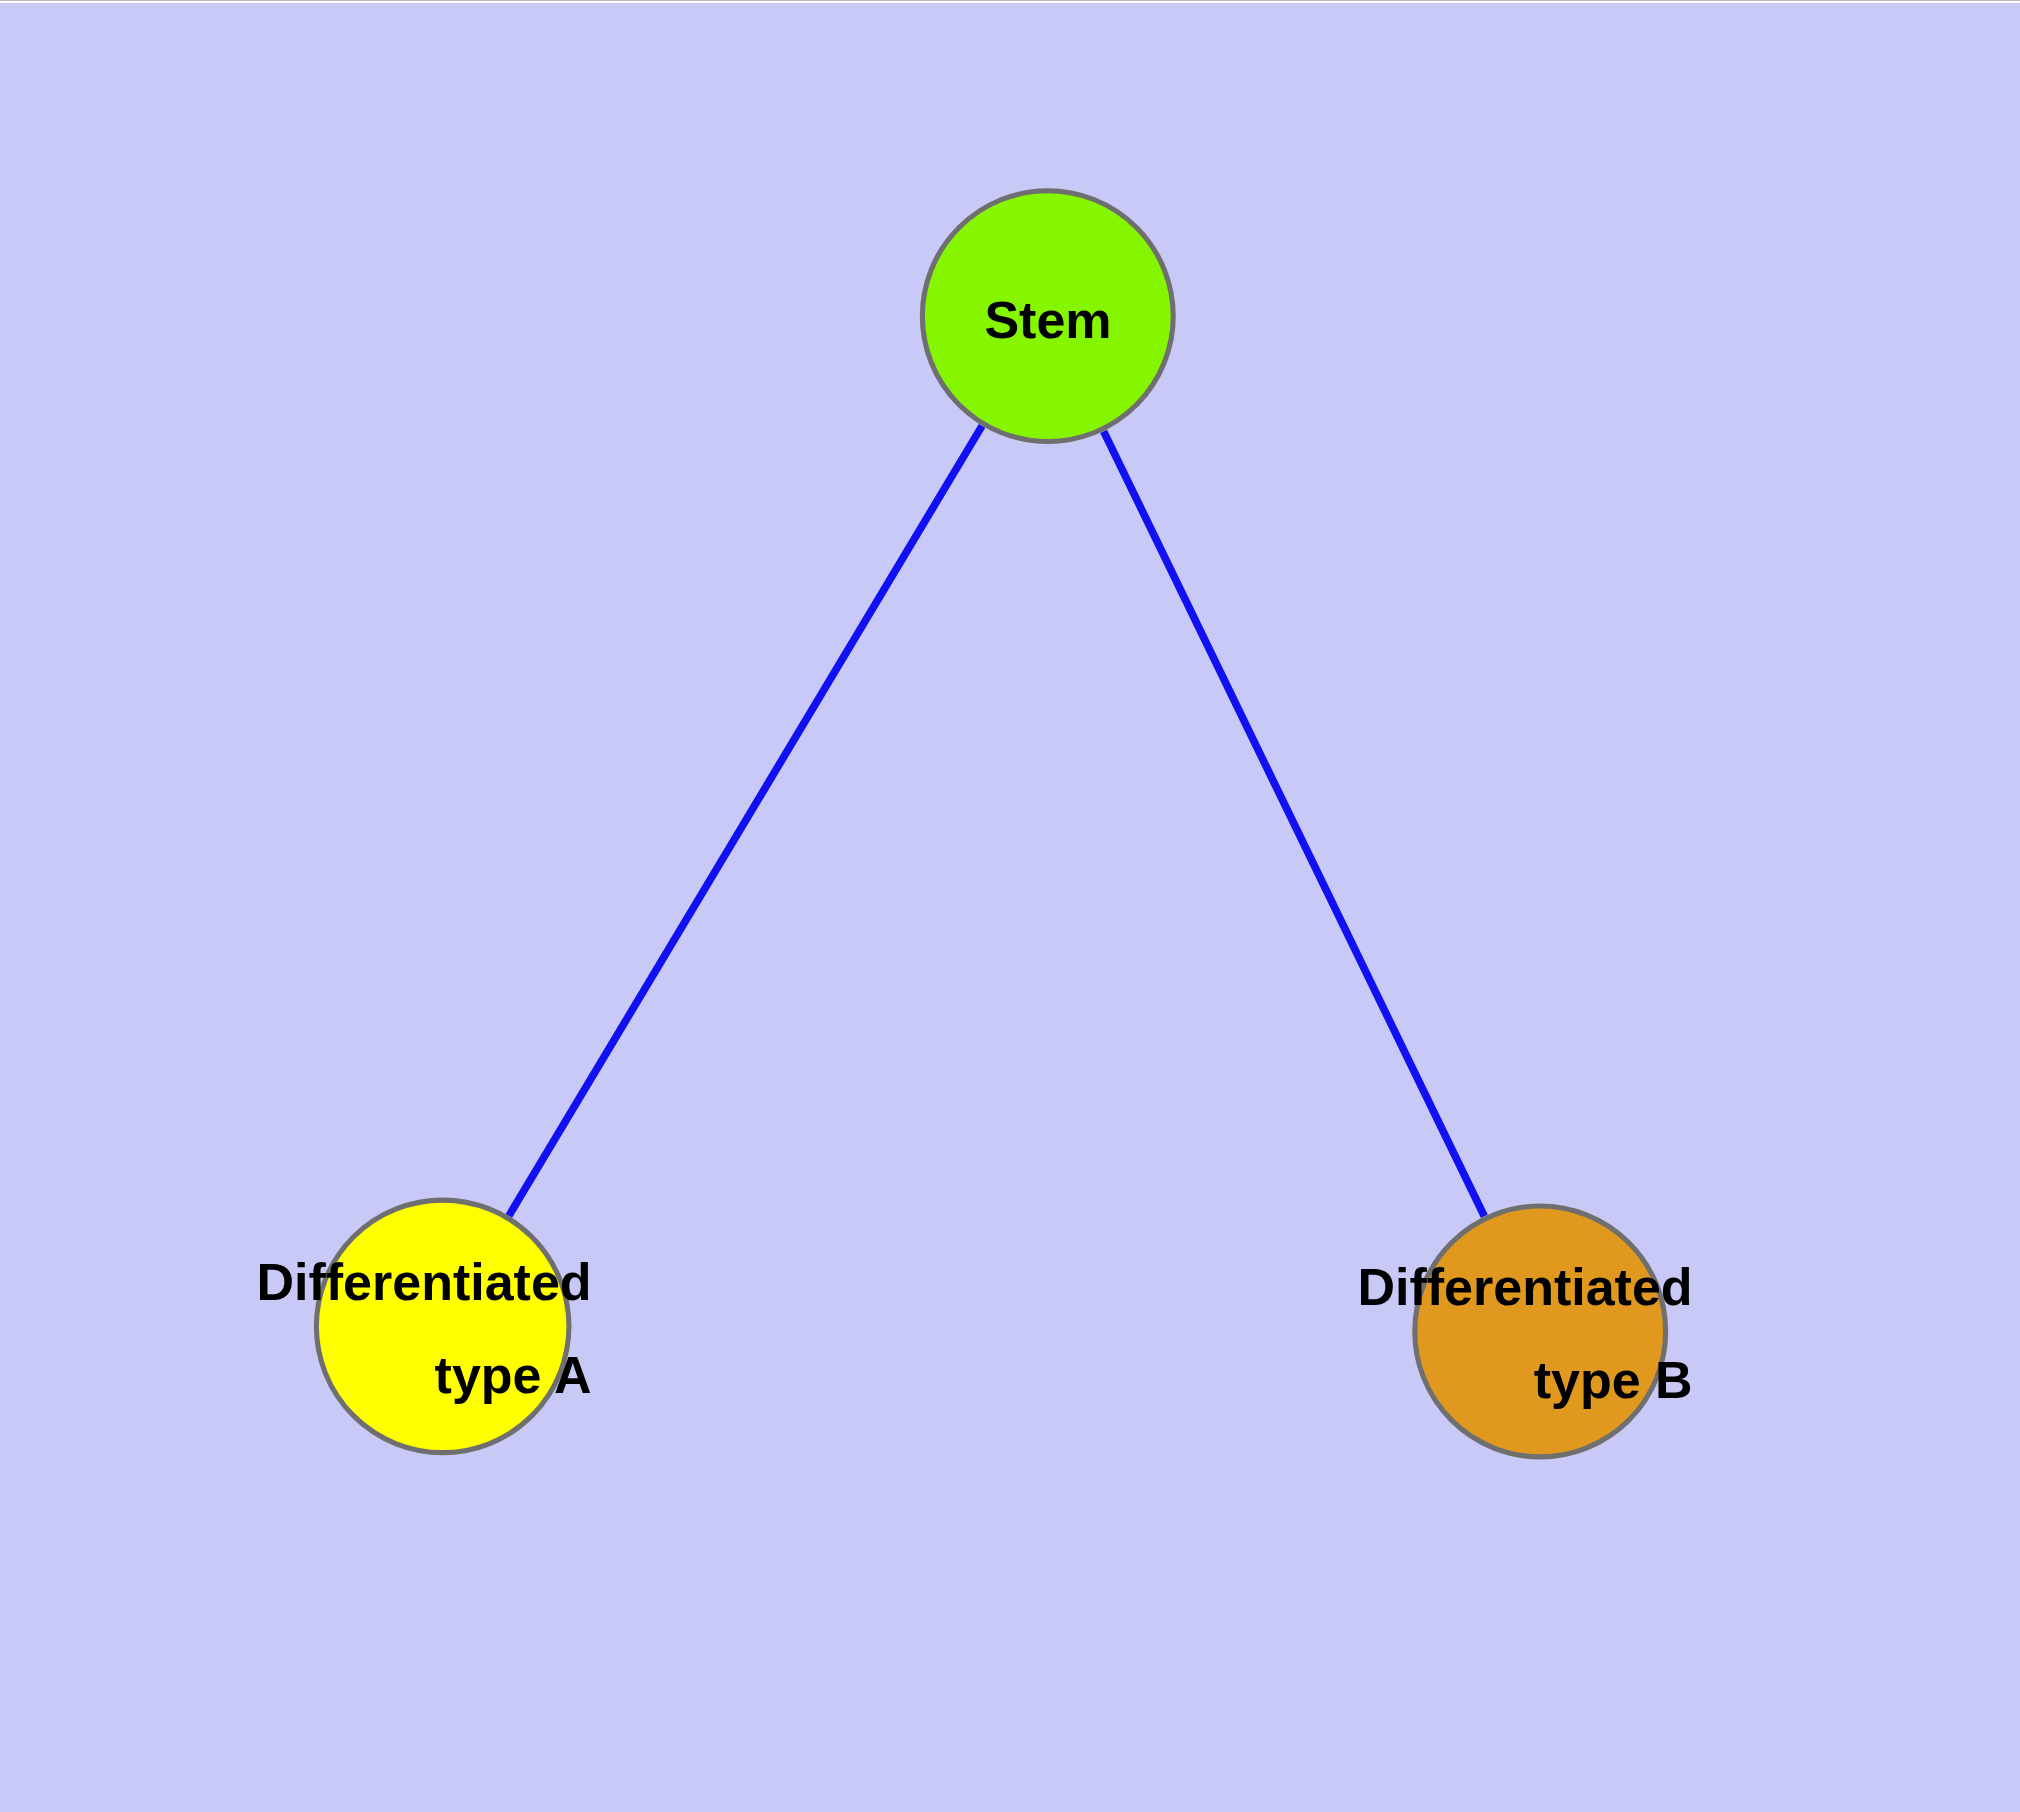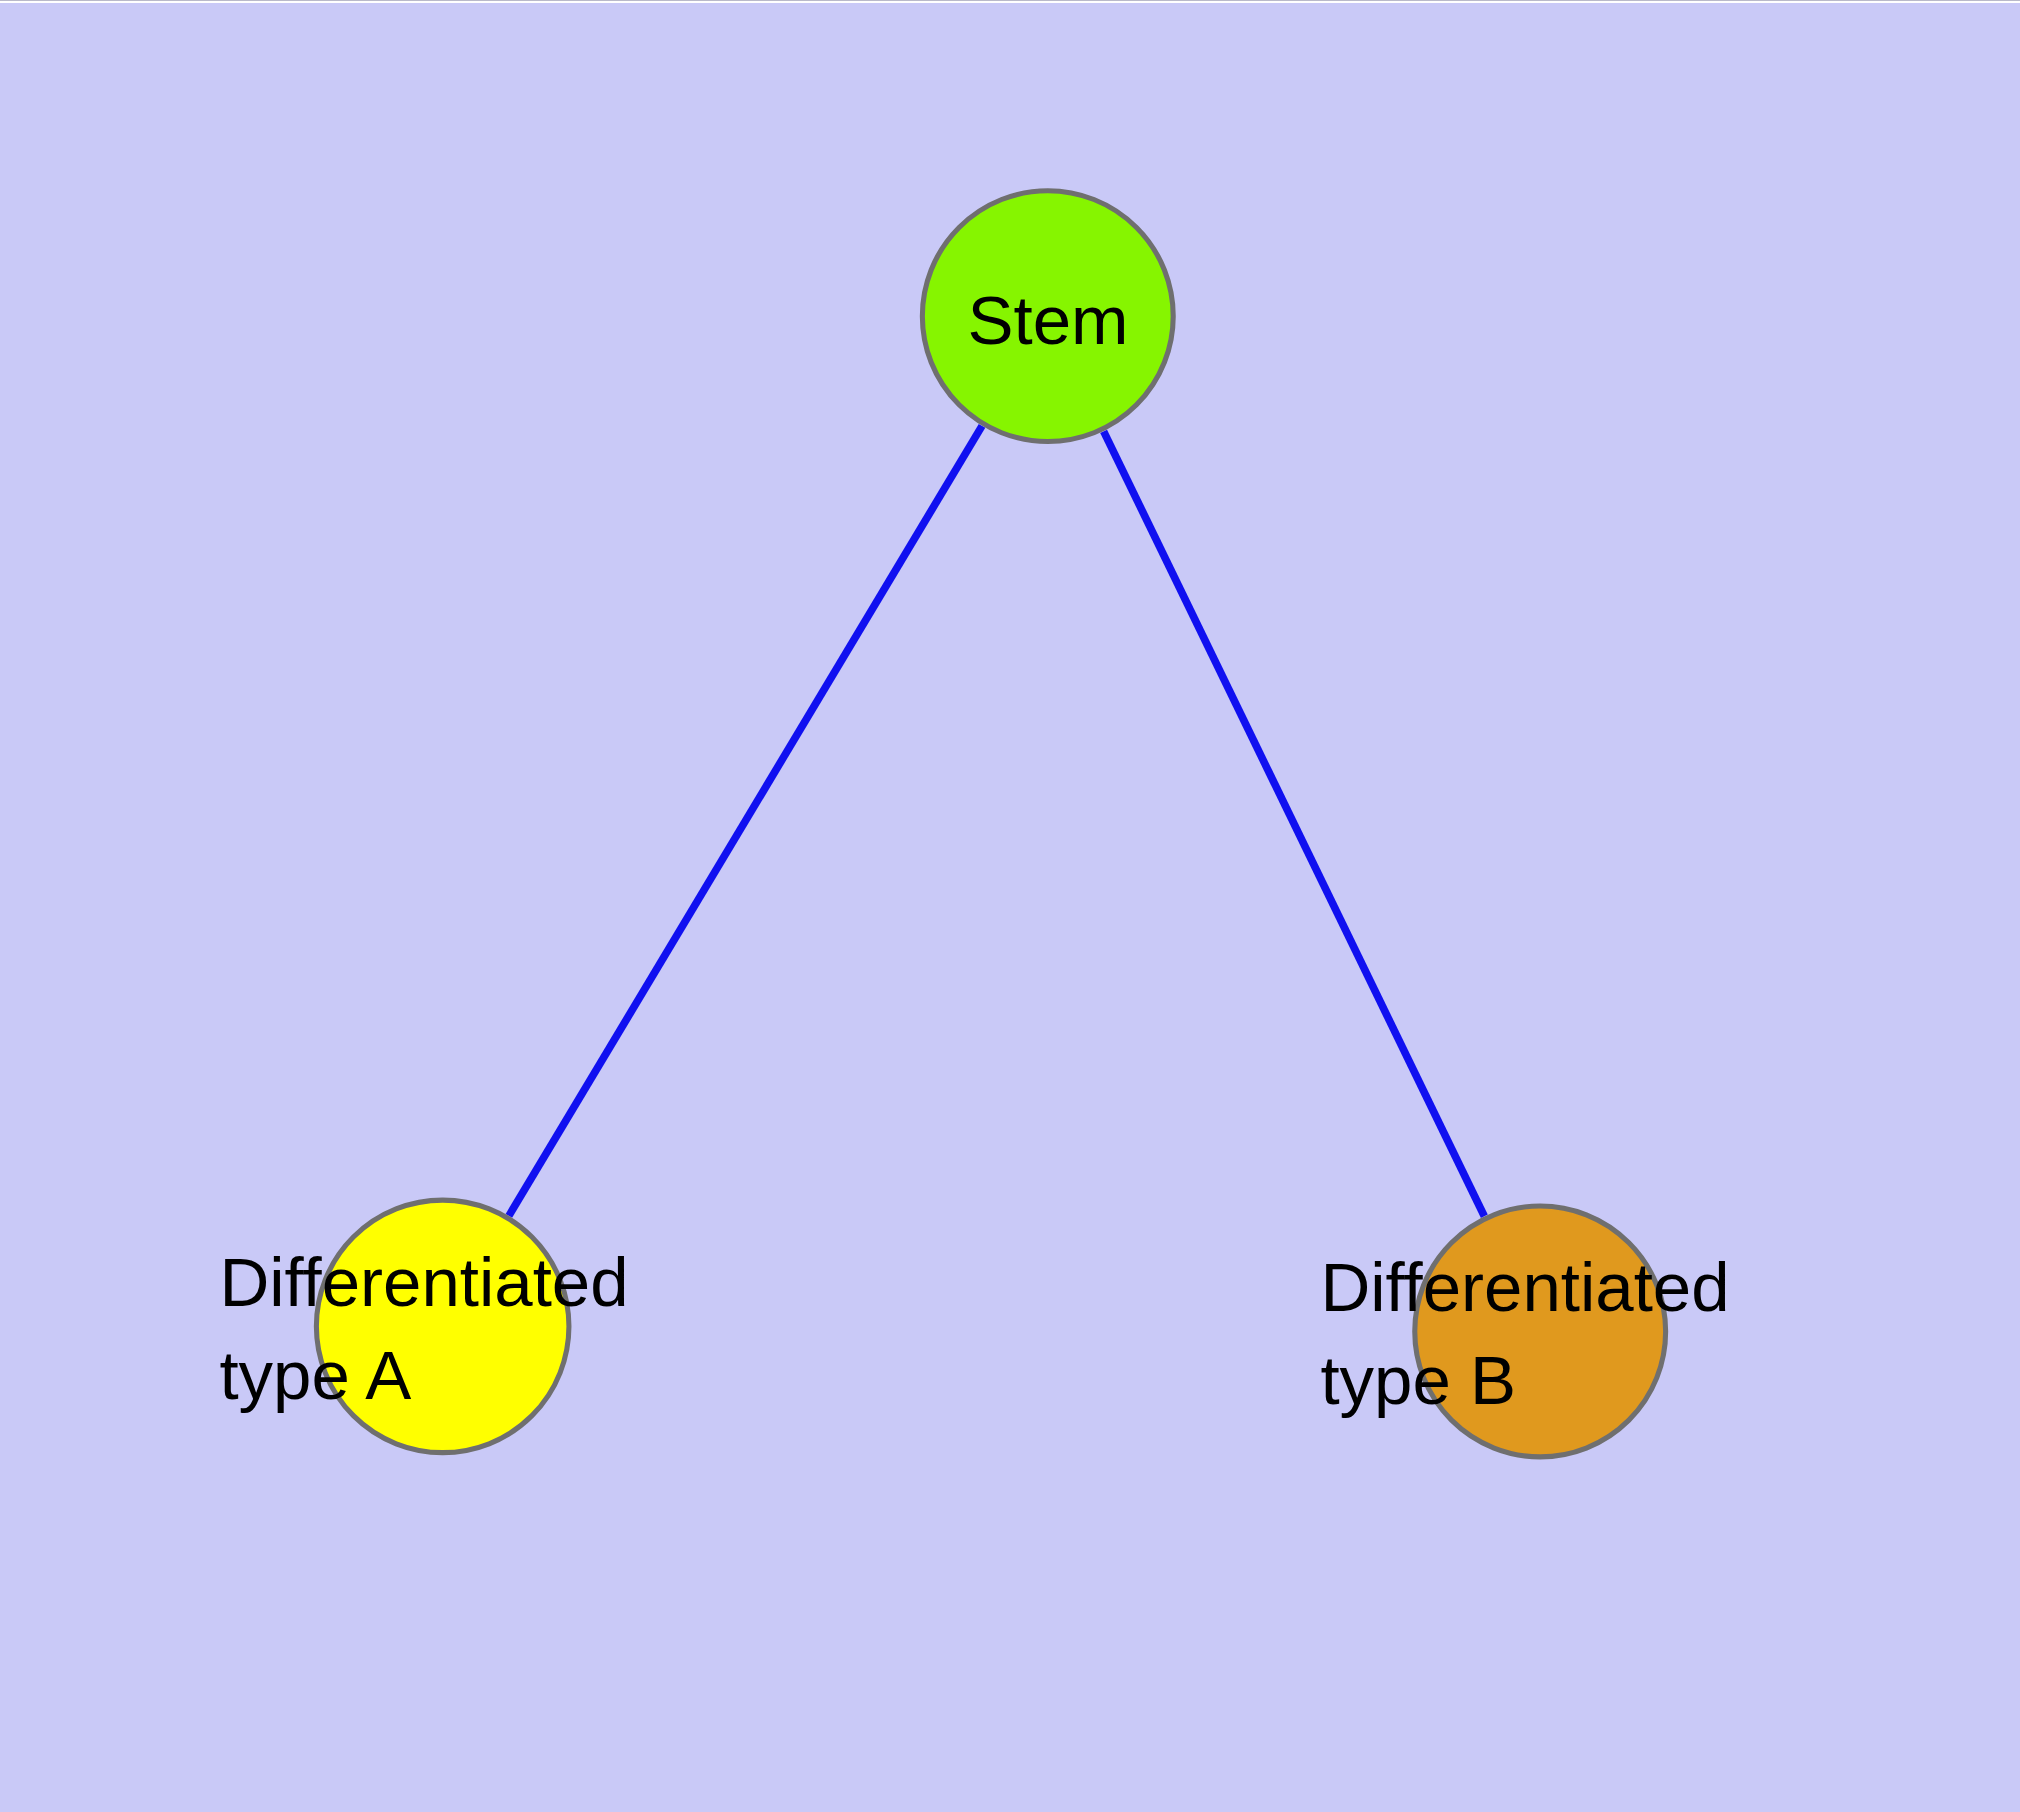--- a/index.html
+++ b/index.html
@@ -27,24 +27,24 @@
     position: absolute;
     left: 0; top: 0;
     width: 2021px;
     height: 1812px;
     display: block;
   }
   .node-label {
     position: absolute;
     transform: translate(-50%, -50%);
     width: max-content;
-    text-align: left;
+    text-align: right;
     white-space: pre-line;
-    font-weight: normal;
-    font-size: 69px;
+    font-weight: bold;
+    font-size: 52px;
     line-height: 93px;
     color: #000000;
   }
 </style>
 </head>
 <body style="background: rgb(201, 201, 247);">
 
 <div class="canvas" style="background: rgb(201, 201, 247);">
 
   <svg class="graph" viewBox="0 0 2384 2138" xmlns="http://www.w3.org/2000/svg">

